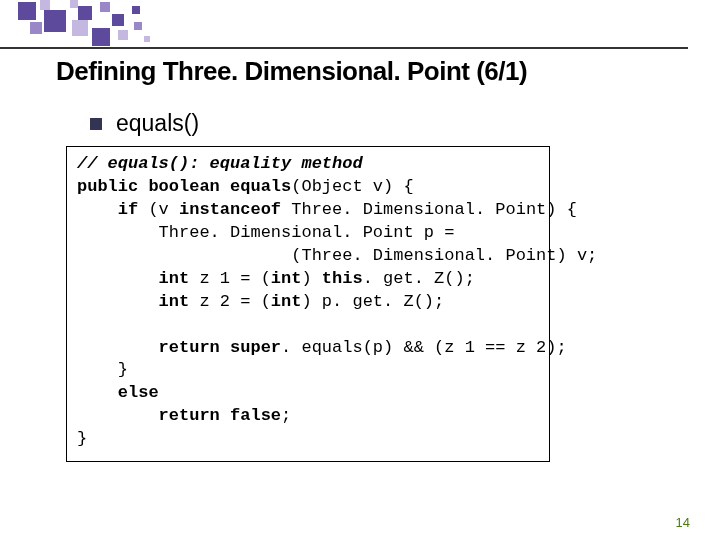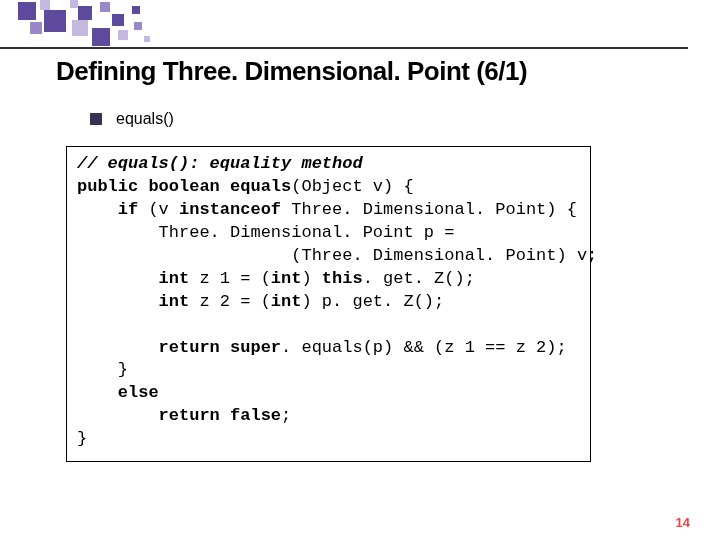--- a/index.html
+++ b/index.html
@@ -48,45 +48,45 @@
     display: flex;
     align-items: center;
     gap: 14px;
   }
   .bullet-sq {
     width: 12px;
     height: 12px;
     background: #333354;
   }
   .bullet-text {
-    font-size: 16px;
+    font-size: 23px;
     color: #000;
   }
   .code-box {
     position: absolute;
     top: 146px;
     left: 66px;
-    width: 525px;
+    width: 484px;
     border: 1px solid #000;
     padding: 6px 10px 10px 10px;
     font-family: "Courier New", Courier, monospace;
     font-size: 17px;
     line-height: 1.35;
     white-space: pre;
     color: #000;
   }
   .code-box .kw { font-weight: bold; }
   .code-box .cm { font-style: italic; font-weight: bold; }
   .slide-num {
     position: absolute;
     bottom: 10px;
     right: 30px;
     font-size: 13px;
-    font-weight: bold;
-    color: #ef4444;
+    font-weight: normal;
+    color: #4d7c0f;
   }
 </style>
 </head>
 <body>
 
 <div class="deco">
   <div class="sq" style="top:2px;left:18px;width:18px;height:18px"></div>
   <div class="sq light" style="top:0;left:40px;width:10px;height:10px"></div>
   <div class="sq" style="top:10px;left:44px;width:22px;height:22px"></div>
   <div class="sq mid" style="top:22px;left:30px;width:12px;height:12px"></div>

